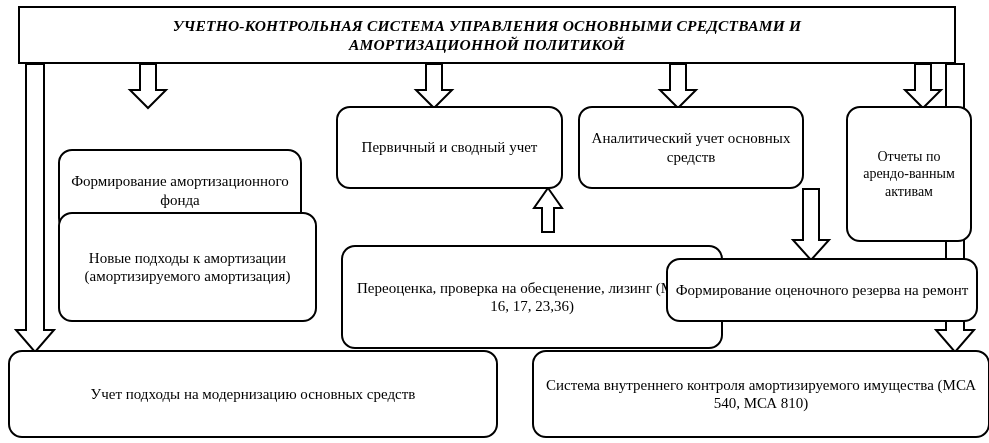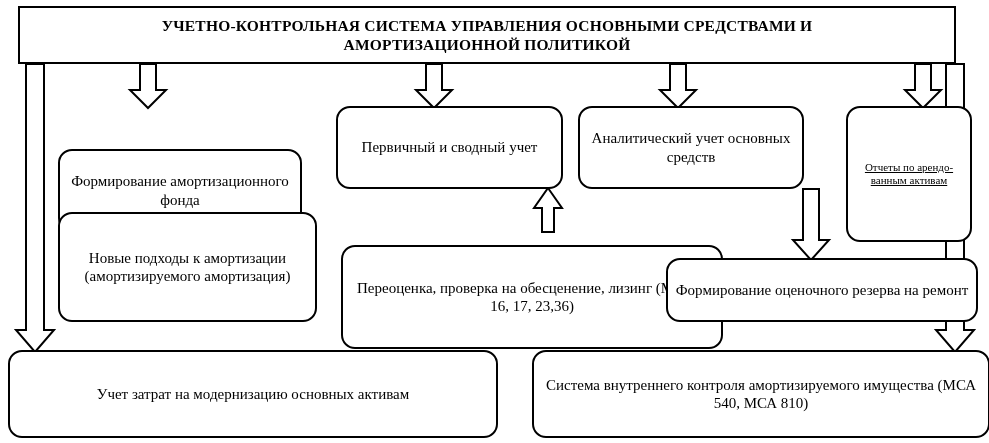--- a/index.html
+++ b/index.html
@@ -27,37 +27,38 @@
     align-items: center;
     justify-content: center;
     text-align: center;
     padding: 0 10px;
   }
   .title-text {
     font-weight: bold;
     font-size: 15.5px;
     line-height: 1.25;
     letter-spacing: 0.2px;
+    font-style: italic;
   }
   .rbox {
     position: absolute;
     border: 2px solid #000;
     border-radius: 14px;
     box-sizing: border-box;
     display: flex;
     align-items: center;
     justify-content: center;
     text-align: center;
     font-size: 15px;
     line-height: 1.22;
     background: #ffffff;
     padding: 2px 6px;
     overflow: hidden;
   }
-  .rbox.small { font-size: 11px; text-decoration: underline; }
+  .rbox.small { font-size: 14px; }
   svg.arrows {
     position: absolute;
     left: 0;
     top: 0;
     width: 989px;
     height: 443px;
     pointer-events: none;
   }
   svg.arrows polygon, svg.arrows path {
     fill: #ffffff;
@@ -135,20 +136,20 @@
 
   <div class="rbox" style="left:341px; top:218px; width:382px; height:104px;margin-top:27px;">
     <span>Переоценка, проверка на обесценение, лизинг (МСФО 16, 17, 23,36)</span>
   </div>
 
   <div class="rbox" style="left:666px; top:258px; width:312px; height:64px;">
     <span>Формирование оценочного резерва на  ремонт</span>
   </div>
 
   <div class="rbox" style="left:8px; top:350px; width:490px; height:88px;">
-    <span>Учет затрат на модернизацию основных активам</span>
+    <span>Учет подходы на модернизацию основных средств</span>
   </div>
 
   <div class="rbox" style="left:524px; top:350px; width:458px; height:88px;margin-left:8px;">
     <span>Система внутреннего контроля амортизируемого имущества (МСА 540, МСА 810)</span>
   </div>
 
 </div>
 
 </body></html>

